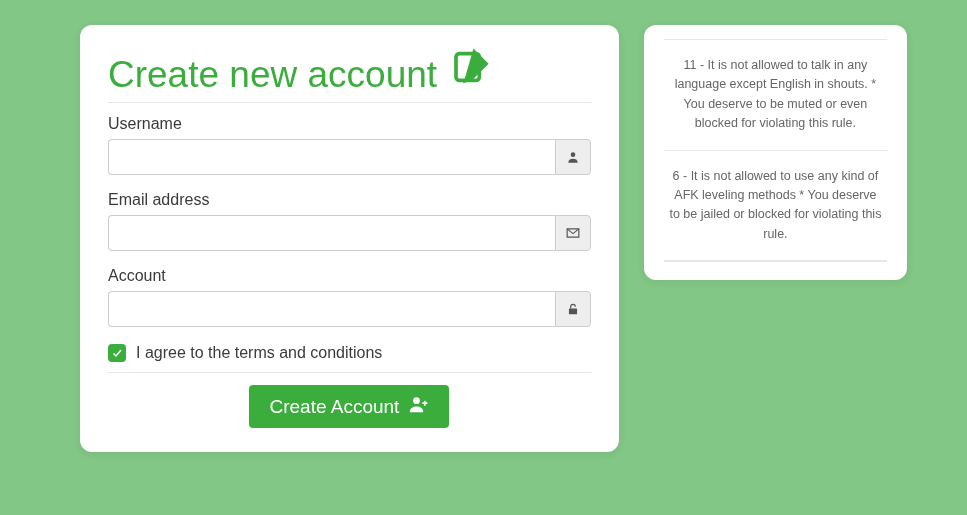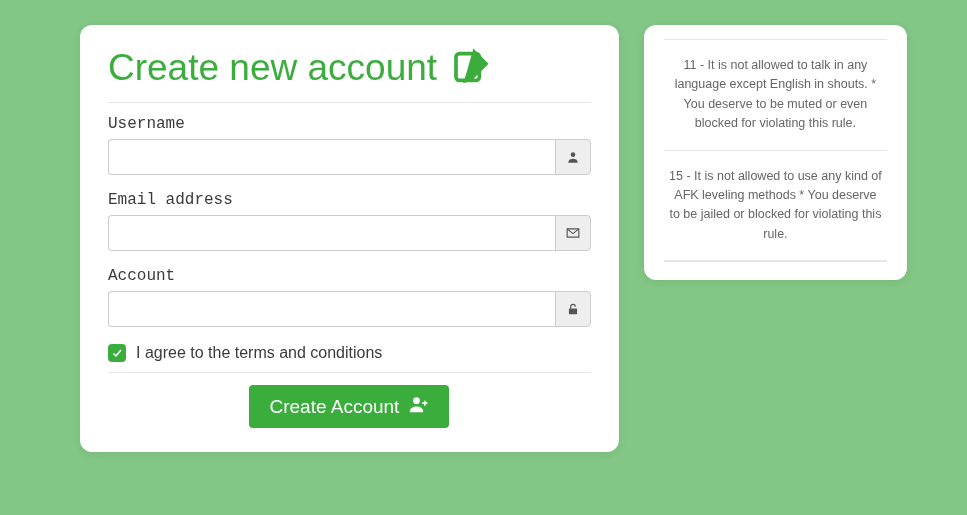--- a/index.html
+++ b/index.html
@@ -21,21 +21,21 @@
 }
 .card-main {
   background: #fff;
   border-radius: 12px;
   padding: 22px 28px 24px 28px;
   width: 545px;
   box-shadow: 0 2px 8px rgba(0,0,0,0.08);
 }
 .title-row {
   display: flex;
-  align-items: flex-start;
+  align-items: flex-end;
   color: #3aad3d;
   font-weight: 300;
   font-size: 37px;
   margin-bottom: 6px;
   gap: 14px;
 }
 .title-row svg {
   width: 40px;
   height: 40px;
 }
@@ -46,21 +46,20 @@
 }
 .form-group {
   margin-bottom: 16px;
 }
 .form-label {
   font-size: 16px;
   color: #3b3b3b;
   font-weight: 300;
   display: block;
   margin-bottom: 6px;
-  font-family: Liberation Mono, monospace;
 }
 .input-group {
   display: flex;
   width: 100%;
 }
 .input-group input {
   flex: 1;
   padding: 8px 10px;
   border: 1px solid #ccc;
   border-right: none;
@@ -234,17 +233,17 @@
             </svg>
         </span>
       </button>
     </div>
   </div>
 
   <div class="card-side">
     <hr>
     <div class="rule-item">11 - It is not allowed to talk in any language except English in shouts. * You deserve to be muted or even blocked for violating this rule.</div>
     <hr>
-    <div class="rule-item">15 - It is not allowed to use any kind of AFK leveling methods * You deserve to be jailed or blocked for violating this rule.</div>
+    <div class="rule-item">6 - It is not allowed to use any kind of AFK leveling methods * You deserve to be jailed or blocked for violating this rule.</div>
     <hr>
     <hr>
   </div>
 </div>
 
 </body></html>

